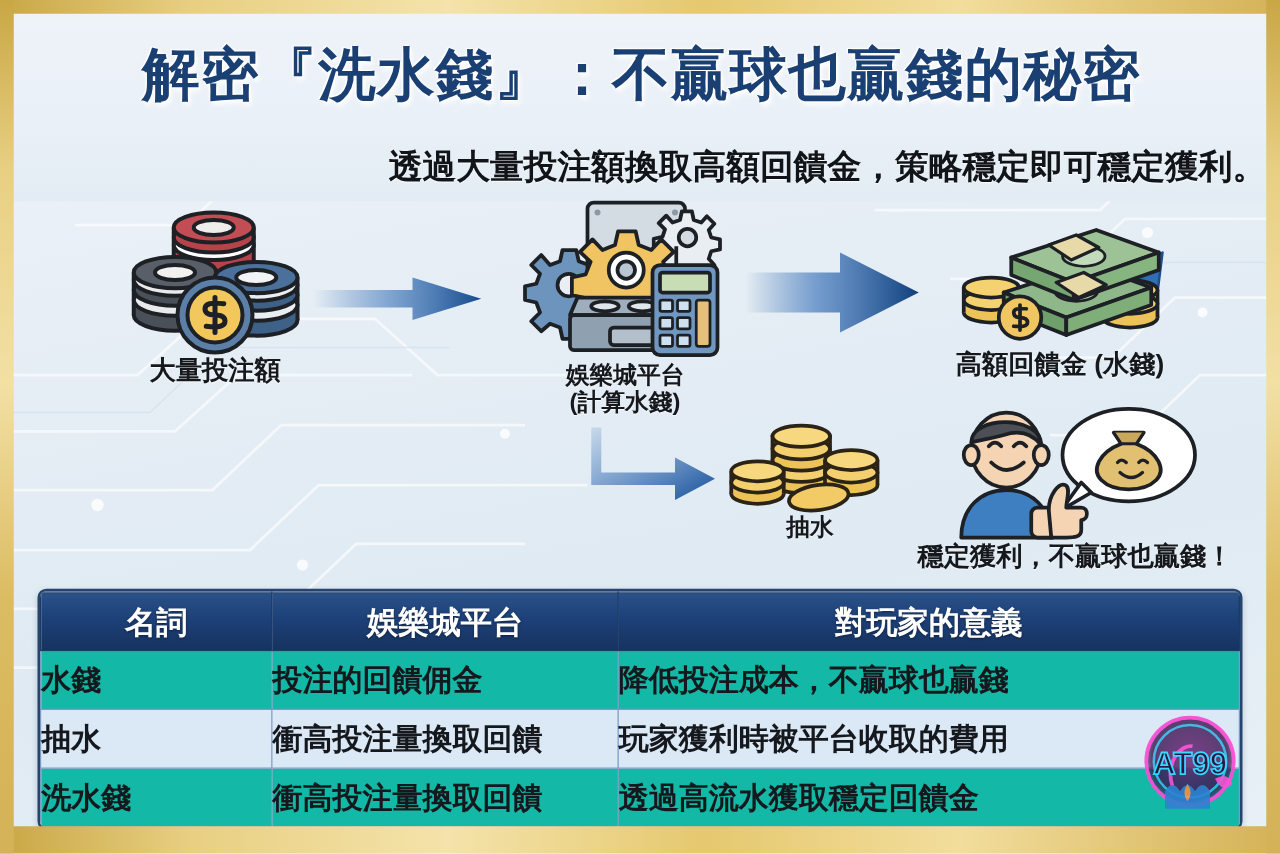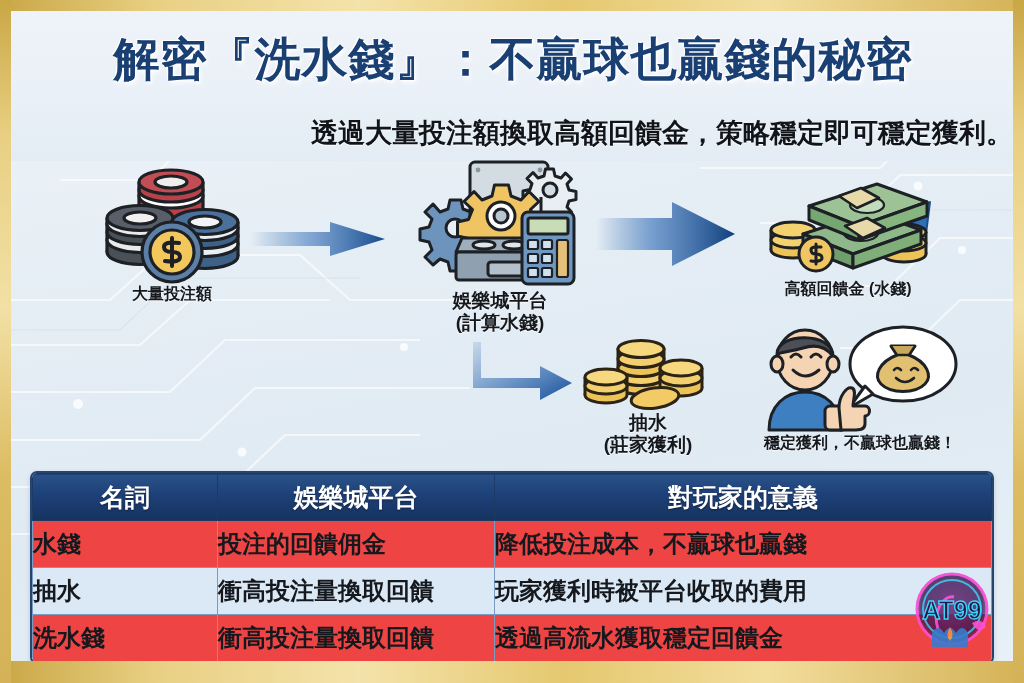--- a/index.html
+++ b/index.html
@@ -61,21 +61,21 @@
     color: #111418;
     text-shadow: 0 1px 1px rgba(255,255,255,.85);
     white-space: nowrap;
   }
 
   
   .flow { position: absolute; top: 160px; left: 0; width: 1024px; height: 305px; z-index: 6; }
 
   .node { position: absolute; text-align: center; }
   .node-label {
-    font-size: 16px; font-weight: bold; color: #15181c;
+    font-size: 21px; font-weight: bold; color: #15181c;
     line-height: 1.18; white-space: nowrap;
     text-shadow: 0 1px 1px rgba(255,255,255,.8);
   }
   .node-label.small { font-size: 19px; }
 
   .icon-box { display: block; margin: 0 auto; }
 
   
   .table-wrap {
     position: absolute; left: 30px; top: 471px;
@@ -97,21 +97,21 @@
   thead th {
     background: linear-gradient(180deg, #2a5288 0%, #1d4078 45%, #16335f 100%);
     color: #ffffff;
     font-size: 25px;
     height: 47px;
     border-color: #1b3a66;
     text-shadow: 0 1px 2px rgba(0,0,0,.45);
   }
   tbody td { font-size: 24px; height: 47px; }
   tbody tr.alt td { background: #dbe8f6; }
-  tbody tr.plain td { background: #ef4444; }
+  tbody tr.plain td { background: #14b8a6; }
   .col-term { width: 185px; }
   .col-expl { width: 277px; }
 
   
   .watermark {
     position: absolute; right: 18px; bottom: 24px;
     width: 108px; height: 92px; z-index: 25;
     opacity: .95; pointer-events: none;
   }
 </style>
@@ -367,21 +367,20 @@
             <rect x="2" y="45" width="42" height="18" stroke="none"></rect>
             <path d="M2 45 L2 63 M44 45 L44 63"></path>
             <ellipse cx="23" cy="54" rx="21" ry="8" fill="#f4cf6e"></ellipse>
             <ellipse cx="23" cy="45" rx="21" ry="8" fill="#f7d87f"></ellipse>
           </g>
 
           <ellipse cx="72" cy="66" rx="24" ry="10" fill="#f2cb66" transform="rotate(-8 72 66)"></ellipse>
         </g>
       </svg>
       <div class="node-label small">抽水</div>
-      <div class="node-label small">(莊家獲利)</div>
     </div>
 
     <div class="node" style="left:700px; top:164px; width:320px;">
       <svg class="icon-box" width="215" height="110" viewBox="0 0 215 110">
         <g stroke="#1d2024" stroke-width="3" stroke-linejoin="round">
 
           <ellipse cx="150" cy="40" rx="53" ry="37" fill="#ffffff"></ellipse>
           <path d="M112 62 L96 84 L120 70 Z" fill="#ffffff"></path>
 
           <path d="M138 22 L162 22 L156 31 C174 38 180 52 172 60 C162 70 138 70 128 60 C120 52 126 38 144 31 Z" fill="#e2c071"></path>

